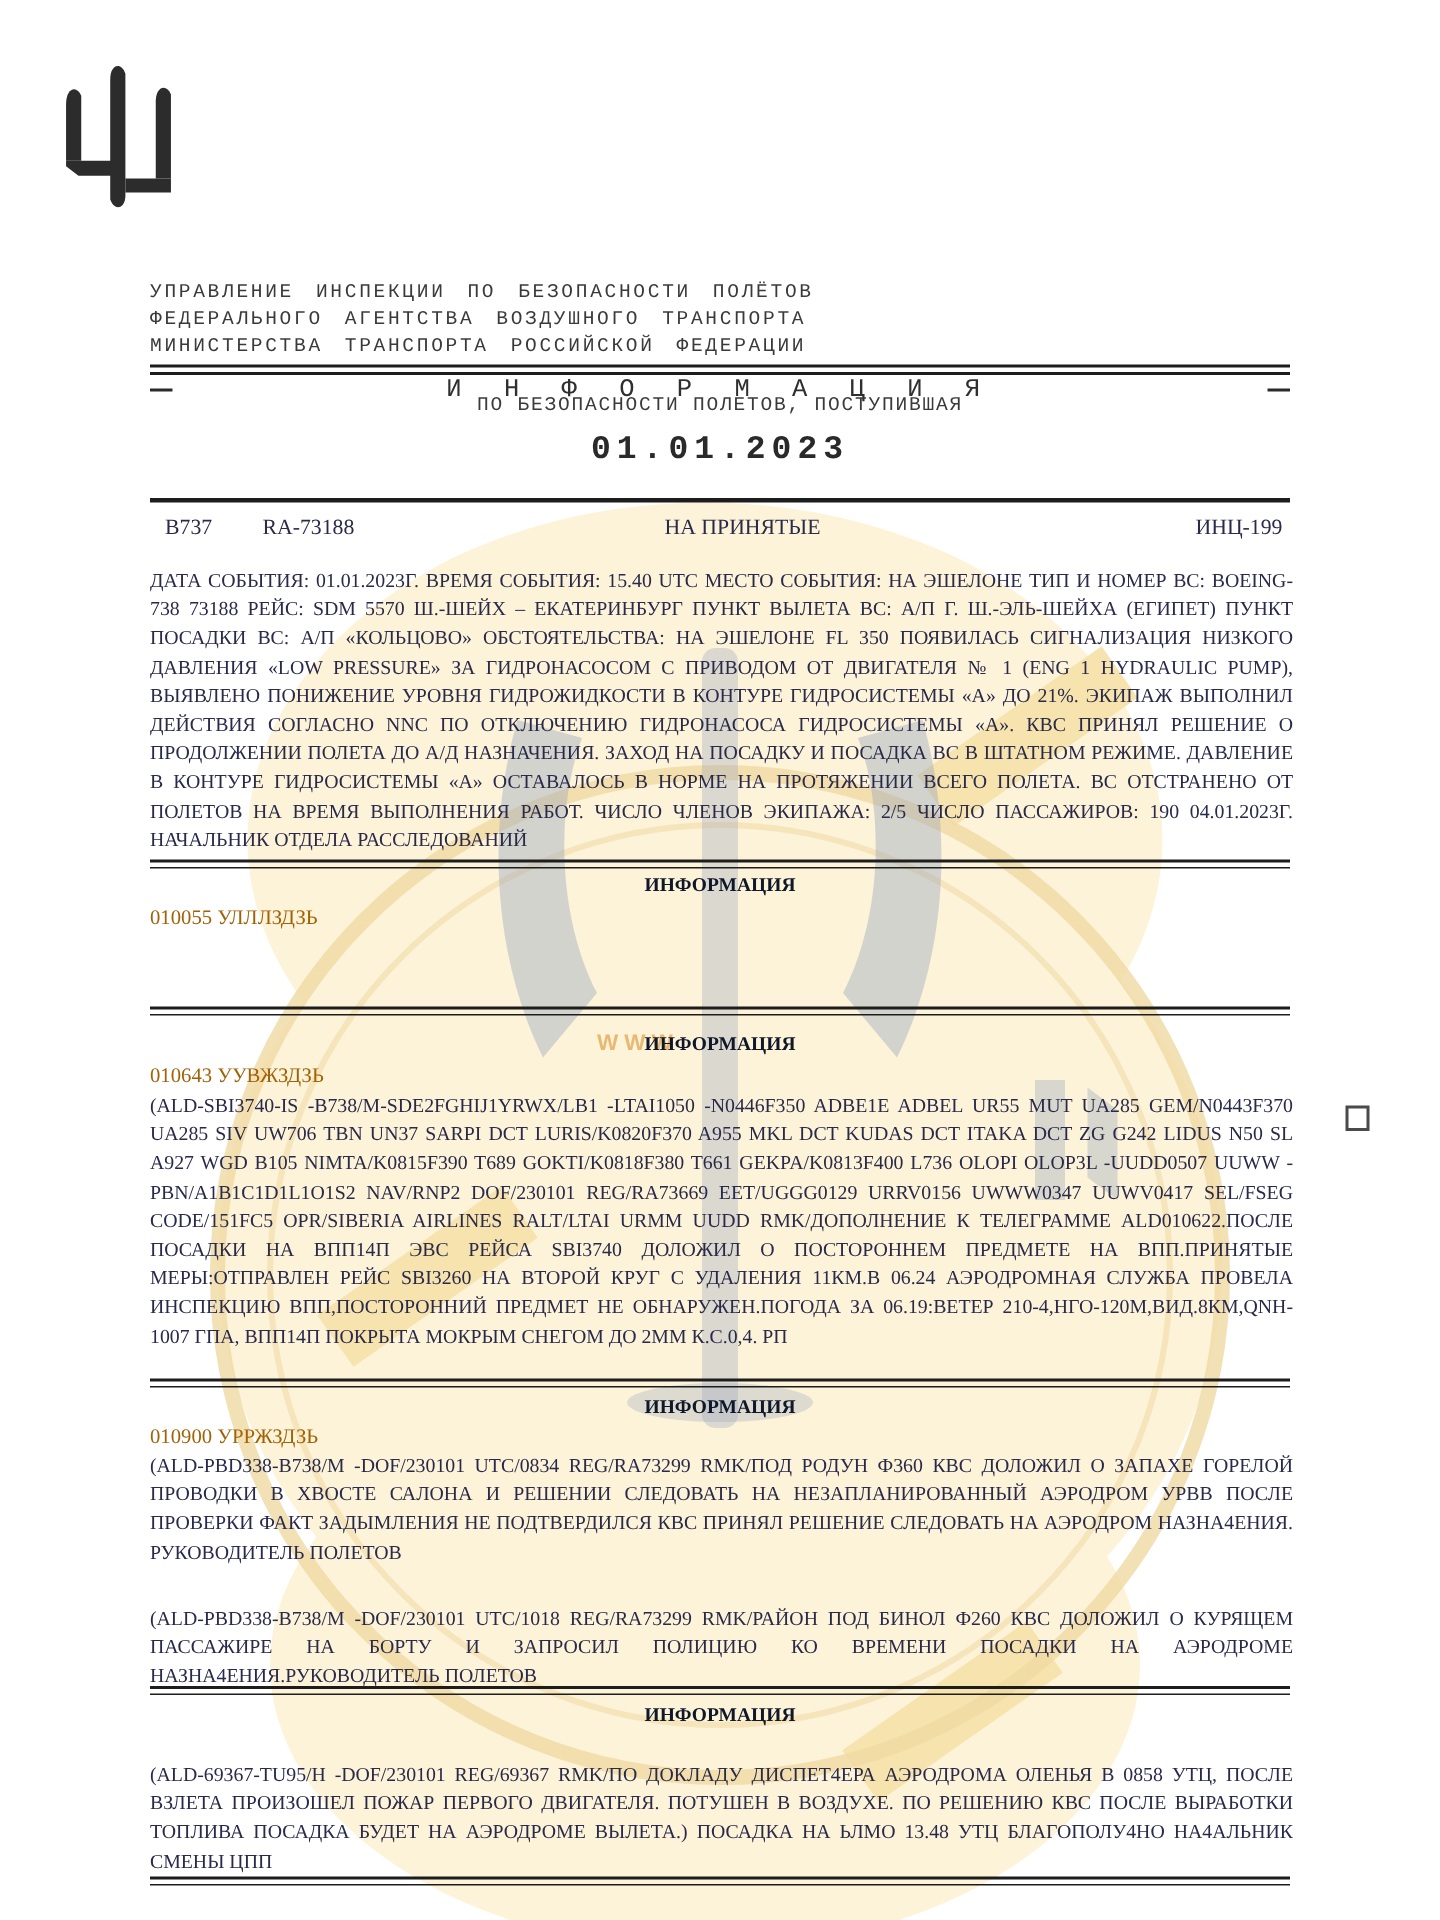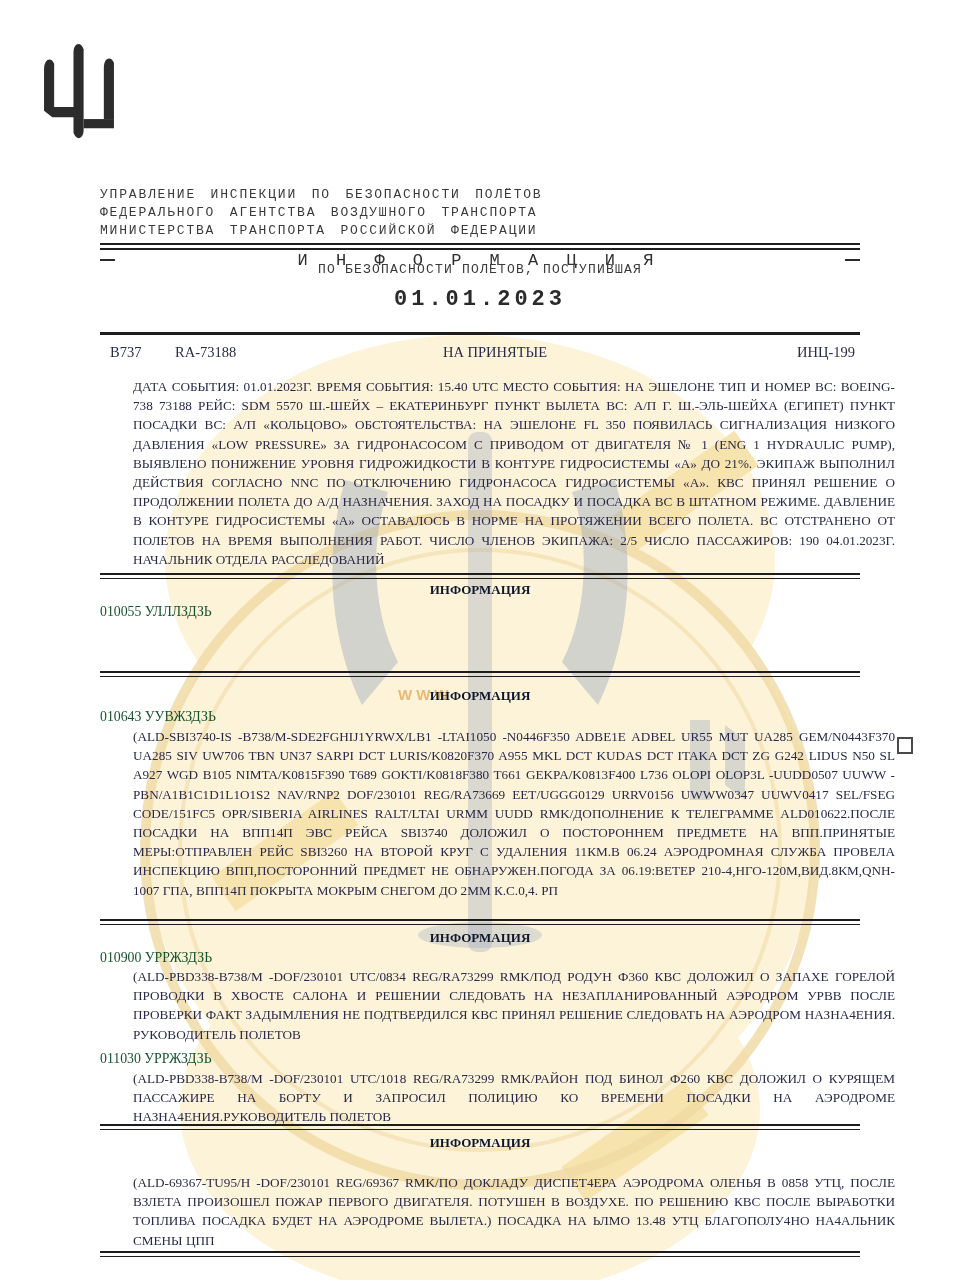--- a/index.html
+++ b/index.html
@@ -31,27 +31,27 @@
   .rule-thick{position:absolute;left:100px;top:332px;width:760px;border-top:3px solid #1d1d1d;z-index:2;}
   .incident-row{position:absolute;left:100px;top:344px;width:760px;height:20px;z-index:2;
     font-size:14.5px;color:#2a2a4a;}
   .incident-row span{position:absolute;white-space:nowrap;}
   .cell-type{left:10px;}
   .cell-reg{left:75px;}
   .cell-phase{left:343px;}
   .cell-code{left:697px;}
   
   .report{position:absolute;left:100px;width:762px;z-index:2;
-    font-size:13.2px;line-height:19.2px;text-align:justify;color:#29294a;margin-left:33px;}
+    font-size:13.2px;line-height:19.2px;text-align:justify;color:#29294a;}
   .main-report{top:377px;height:192px;}
   .sec-divider{position:absolute;left:100px;width:760px;height:3px;z-index:2;
     border-top:2px solid #1d1d1d;border-bottom:1px solid #1d1d1d;}
   .sec-title{position:absolute;left:100px;width:760px;text-align:center;z-index:2;
     font-size:13px;font-weight:bold;color:#0f172a;}
-  .entry-id{position:absolute;left:100px;width:760px;z-index:2;font-size:13.8px;color:#14532d;}
+  .entry-id{position:absolute;left:100px;width:760px;z-index:2;font-size:13.8px;color:#a16207;}
   
   .empty-box{position:absolute;left:897px;top:737px;width:12px;height:13px;z-index:2;
     border:2px solid #4a4a4a;background:#ffffff;}
 </style>
 </head>
 <body>
 
 <div id="page">
 
   <svg id="watermark" width="960" height="1280" viewBox="0 0 960 1280" aria-hidden="true">
@@ -114,21 +114,20 @@
 
   <div class="sec-divider" style="top:671px;"></div>
   <div class="sec-title" style="top:688px;">ИНФОРМАЦИЯ</div>
   <div class="entry-id" style="top:709px;">010643 УУВЖЗДЗЬ</div>
   <div class="report" style="top:727px;">(ALD-SBI3740-IS -B738/M-SDE2FGHIJ1YRWX/LB1 -LTAI1050 -N0446F350 ADBE1E ADBEL UR55 MUT UA285 GEM/N0443F370 UA285 SIV UW706 TBN UN37 SARPI DCT LURIS/K0820F370 A955 MKL DCT KUDAS DCT ITAKA DCT ZG G242 LIDUS N50 SL A927 WGD B105 NIMTA/K0815F390 T689 GOKTI/K0818F380 T661 GEKPA/K0813F400 L736 OLOPI OLOP3L -UUDD0507 UUWW -PBN/A1B1C1D1L1O1S2 NAV/RNP2 DOF/230101 REG/RA73669 EET/UGGG0129 URRV0156 UWWW0347 UUWV0417 SEL/FSEG CODE/151FC5 OPR/SIBERIA AIRLINES RALT/LTAI URMM UUDD RMK/ДОПОЛНЕНИЕ К ТЕЛЕГРАММЕ ALD010622.ПОСЛЕ ПОСАДКИ НА ВПП14П ЭВС РЕЙСА SBI3740 ДОЛОЖИЛ О ПОСТОРОННЕМ ПРЕДМЕТЕ НА ВПП.ПРИНЯТЫЕ МЕРЫ:ОТПРАВЛЕН РЕЙС SBI3260 НА ВТОРОЙ КРУГ С УДАЛЕНИЯ 11КМ.В 06.24 АЭРОДРОМНАЯ СЛУЖБА ПРОВЕЛА ИНСПЕКЦИЮ ВПП,ПОСТОРОННИЙ ПРЕДМЕТ НЕ ОБНАРУЖЕН.ПОГОДА ЗА 06.19:ВЕТЕР 210-4,НГО-120М,ВИД.8КМ,QNH-1007 ГПА, ВПП14П ПОКРЫТА МОКРЫМ СНЕГОМ ДО 2ММ К.С.0,4. РП</div>
 
   <div class="sec-divider" style="top:919px;"></div>
   <div class="sec-title" style="top:930px;">ИНФОРМАЦИЯ</div>
   <div class="entry-id" style="top:950px;">010900 УРРЖЗДЗЬ</div>
   <div class="report" style="top:967px;">(ALD-PBD338-B738/M -DOF/230101 UTC/0834 REG/RA73299 RMK/ПОД РОДУН Ф360 КВС ДОЛОЖИЛ О ЗАПАХЕ ГОРЕЛОЙ ПРОВОДКИ В ХВОСТЕ САЛОНА И РЕШЕНИИ СЛЕДОВАТЬ НА НЕЗАПЛАНИРОВАННЫЙ АЭРОДРОМ УРВВ ПОСЛЕ ПРОВЕРКИ ФАКТ ЗАДЫМЛЕНИЯ НЕ ПОДТВЕРДИЛСЯ КВС ПРИНЯЛ РЕШЕНИЕ СЛЕДОВАТЬ НА АЭРОДРОМ НАЗНА4ЕНИЯ. РУКОВОДИТЕЛЬ ПОЛЕТОВ</div>
-  <div class="entry-id" style="top:1051px;">011030 УРРЖЗДЗЬ</div>
   <div class="report" style="top:1069px;">(ALD-PBD338-B738/M -DOF/230101 UTC/1018 REG/RA73299 RMK/РАЙОН ПОД БИНОЛ Ф260 КВС ДОЛОЖИЛ О КУРЯЩЕМ ПАССАЖИРЕ НА БОРТУ И ЗАПРОСИЛ ПОЛИЦИЮ КО ВРЕМЕНИ ПОСАДКИ НА АЭРОДРОМЕ НАЗНА4ЕНИЯ.РУКОВОДИТЕЛЬ ПОЛЕТОВ</div>
 
   <div class="sec-divider" style="top:1124px;"></div>
   <div class="sec-title" style="top:1135px;">ИНФОРМАЦИЯ</div>
   <div class="report" style="top:1173px;">(ALD-69367-TU95/H -DOF/230101 REG/69367 RMK/ПО ДОКЛАДУ ДИСПЕТ4ЕРА АЭРОДРОМА ОЛЕНЬЯ В 0858 УТЦ, ПОСЛЕ ВЗЛЕТА ПРОИЗОШЕЛ ПОЖАР ПЕРВОГО ДВИГАТЕЛЯ. ПОТУШЕН В ВОЗДУХЕ. ПО РЕШЕНИЮ КВС ПОСЛЕ ВЫРАБОТКИ ТОПЛИВА ПОСАДКА БУДЕТ НА АЭРОДРОМЕ ВЫЛЕТА.) ПОСАДКА НА ЬЛМО 13.48 УТЦ БЛАГОПОЛУ4НО НА4АЛЬНИК СМЕНЫ ЦПП</div>
 
   <div class="sec-divider" style="top:1251px;"></div>
 
   <div class="empty-box"></div>
 

